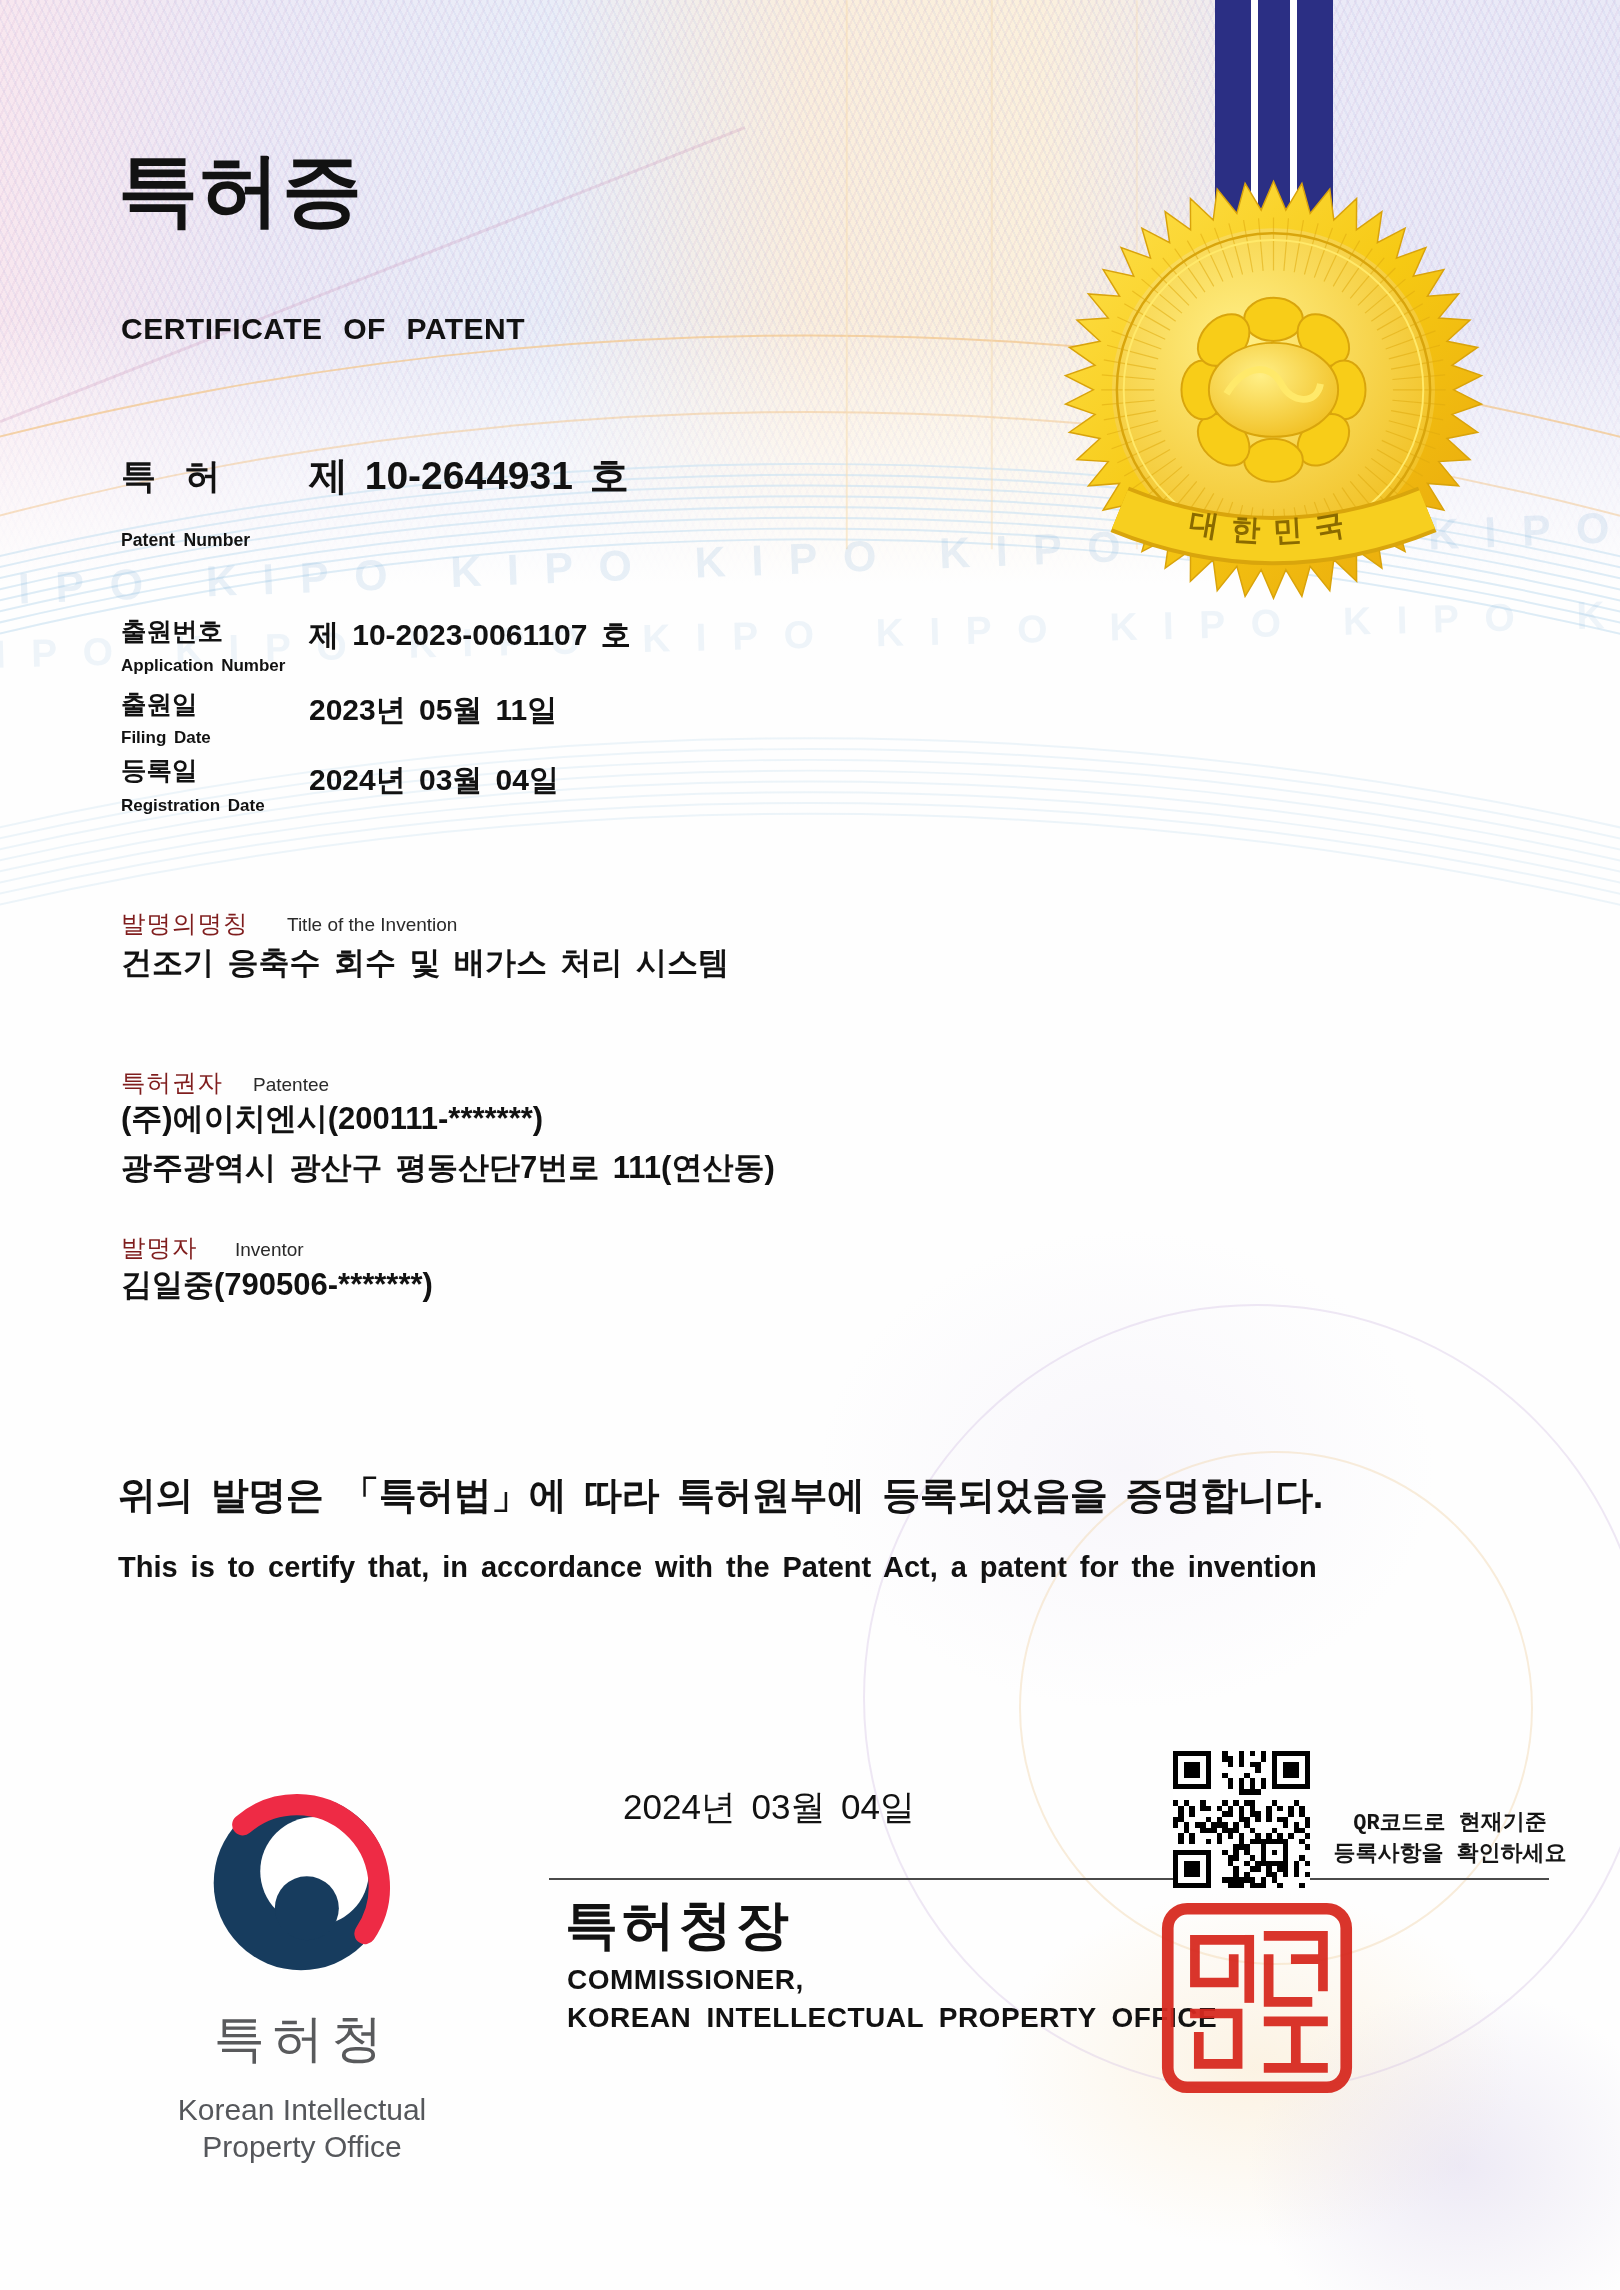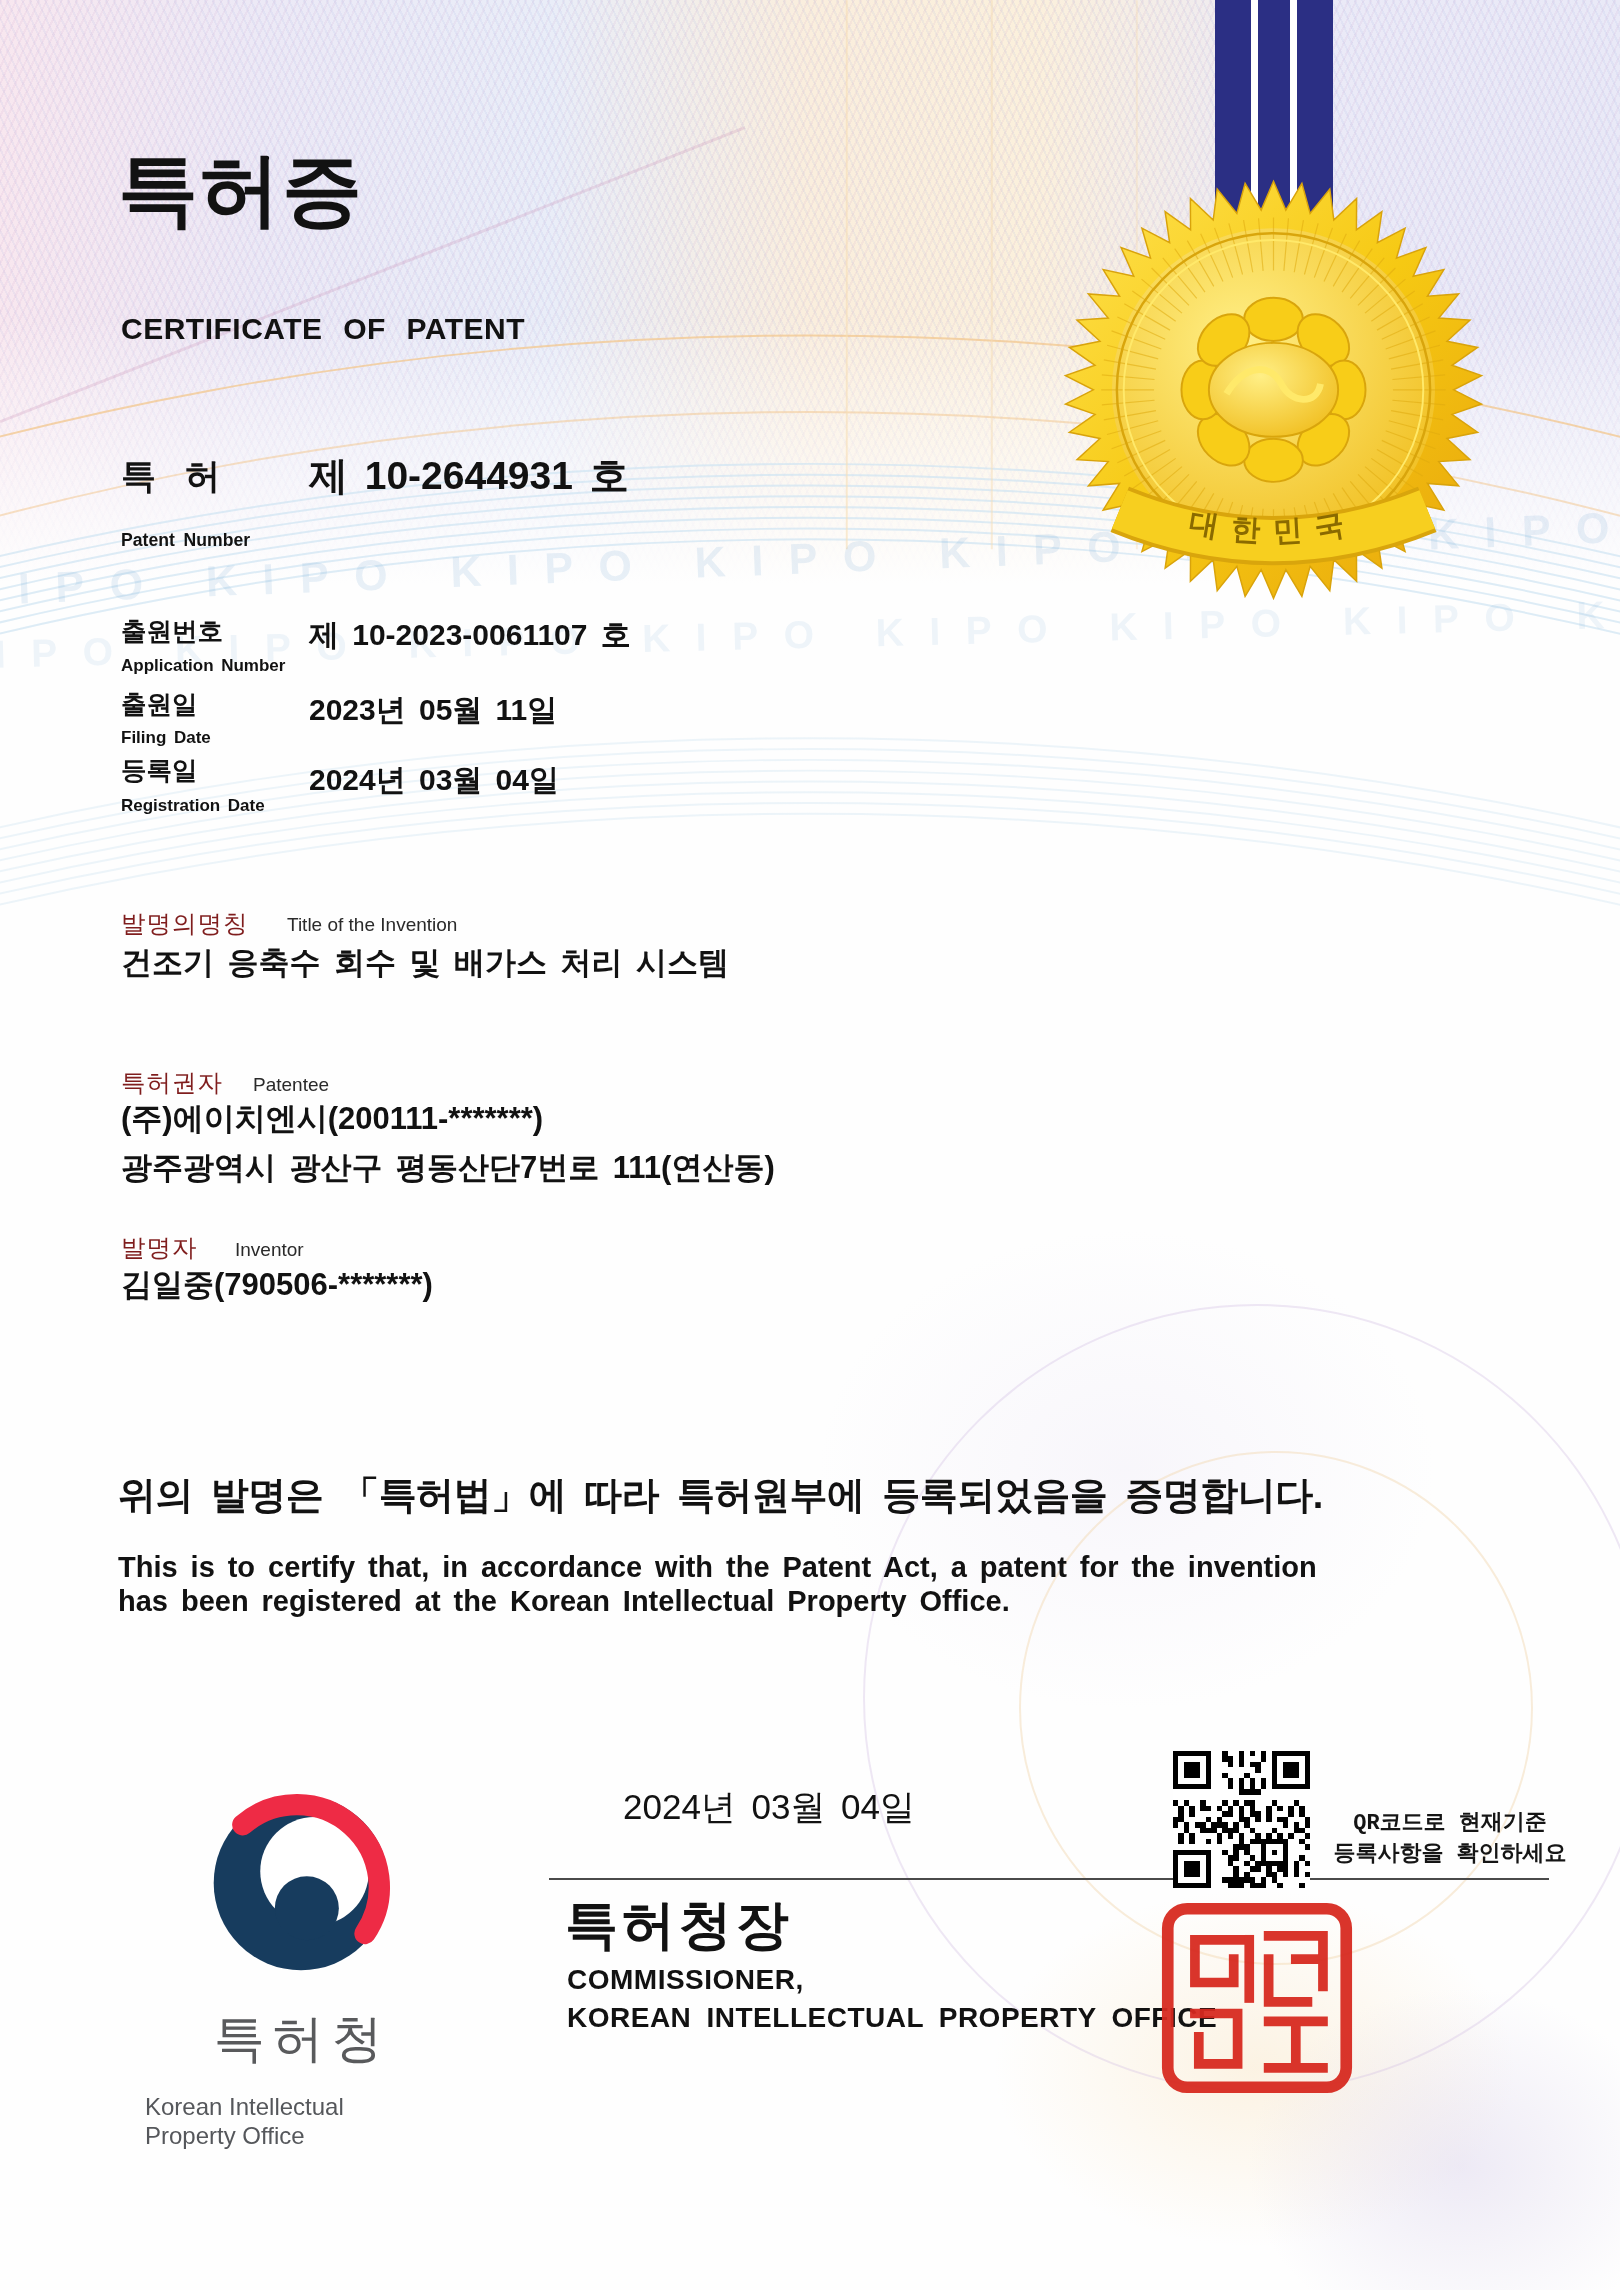--- a/index.html
+++ b/index.html
@@ -68,21 +68,21 @@
   .comm-ko{left:565px;top:1890px;font-size:53px;font-weight:800;letter-spacing:3.9px;}
   .comm-1{left:567px;top:1964px;font-size:28px;font-weight:700;letter-spacing:0.5px;}
   .comm-2{left:567px;top:2002px;font-size:28px;font-weight:700;word-spacing:6.9px;letter-spacing:0.5px;}
   .qr{left:1173px;top:1751px;}
   .qr-note{left:1313px;top:1808px;width:274px;font-size:22px;font-weight:700;line-height:1.42;text-align:center;color:#151515;font-family:Liberation Mono, monospace;}
   .seal{left:1160px;top:1901px;opacity:.94;}
 
   
   .kipo-sym{left:204px;top:1786px;}
   .kipo-ko{left:165px;top:2005px;width:274px;text-align:center;font-size:51px;font-weight:500;color:#595a5c;letter-spacing:7.8px;}
-  .kipo-en{left:145px;top:2092px;width:314px;text-align:left;font-size:24px;color:#55575b;line-height:1.22;}
+  .kipo-en{left:145px;top:2092px;width:314px;text-align:center;font-size:30px;color:#55575b;line-height:1.22;}
 </style>
 </head>
 <body>
 
 <div class="page">
 
   <div class="abs band z0"></div>
   <div class="abs blob-c z0"></div>
   <div class="abs blob-a z0"></div>
   <div class="abs blob-b z0"></div>
@@ -182,21 +182,20 @@
   <div class="abs sec-sub pat-s z3">Patentee</div>
   <div class="abs sec-strong pat-n z3">(주)에이치엔시(200111-*******)</div>
   <div class="abs sec-strong pat-a z3">광주광역시 광산구 평동산단7번로 111(연산동)</div>
 
   <div class="abs sec-label invr-l z3">발명자</div>
   <div class="abs sec-sub invr-s z3">Inventor</div>
   <div class="abs sec-strong invr-n z3">김일중(790506-*******)</div>
 
   <div class="abs st-ko z3">위의 발명은 「특허법」에 따라 특허원부에 등록되었음을 증명합니다.</div>
   <div class="abs st-en1 z3">This is to certify that, in accordance with the Patent Act, a patent for the invention</div>
-  <div class="abs st-en2 z3">has been registered at the Korean Intellectual Property Office.</div>
 
   <div class="abs issue-date z3">2024년 03월 04일</div>
   <div class="abs rule z3"></div>
   <div class="abs comm-ko z3">특허청장</div>
   <div class="abs comm-1 z3">COMMISSIONER,</div>
   <div class="abs comm-2 z3">KOREAN INTELLECTUAL PROPERTY OFFICE</div>
 
   <svg class="abs qr z3" width="137" height="137" viewBox="0 0 25 25" shape-rendering="crispEdges">
     <rect x="0" y="0" width="25" height="25" fill="#fff"></rect>
     <g id="qr-m">

